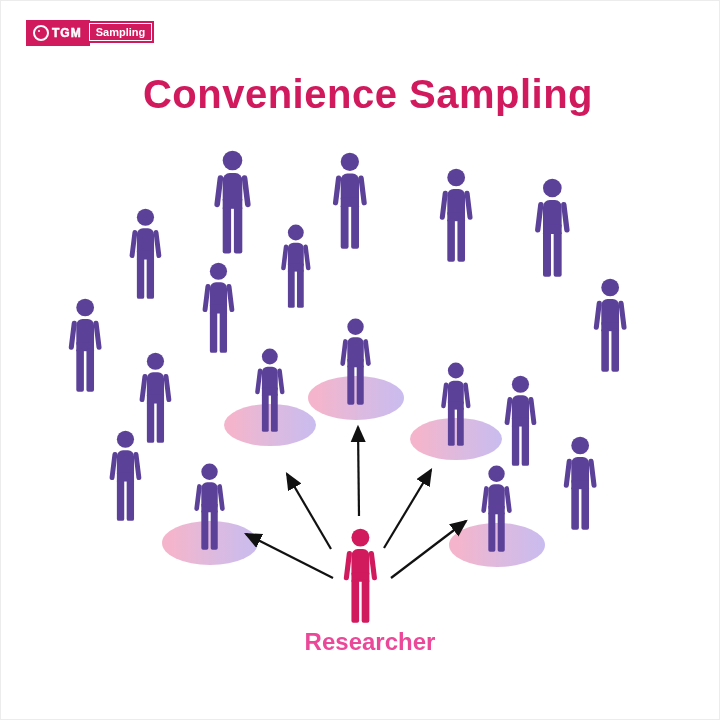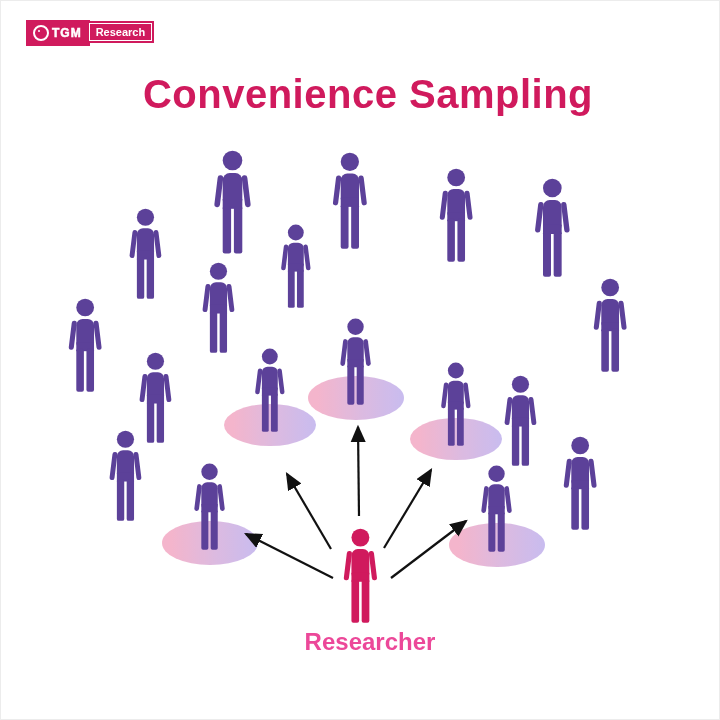--- a/index.html
+++ b/index.html
@@ -49,21 +49,21 @@
 </head>
 <body>
 
 <div id="page" style="--crimson: #d01a5d;">
 
   <div id="logo">
     <span class="tgm-box">
       <span class="eye"></span>
       <span class="brand">TGM</span>
     </span>
-    <span class="research-box">Research</span>
+    <span class="research-box">Sampling</span>
   </div>
 
   <div id="title">Convenience Sampling</div>
 
   <div id="scene">
       <div class="hl-ellipse" style="width: 95.04px; height: 44px; left: 308.48px; top: 376px;"></div>
       <div class="hl-ellipse" style="width: 91.8px; height: 42.5px; left: 224.1px; top: 403.75px;"></div>
       <div class="hl-ellipse" style="width: 91.8px; height: 42.5px; left: 410.1px; top: 417.75px;"></div>
       <div class="hl-ellipse" style="width: 95.04px; height: 44px; left: 162.48px; top: 521px;"></div>
       <div class="hl-ellipse" style="width: 95.04px; height: 44px; left: 449.48px; top: 523px;"></div>

